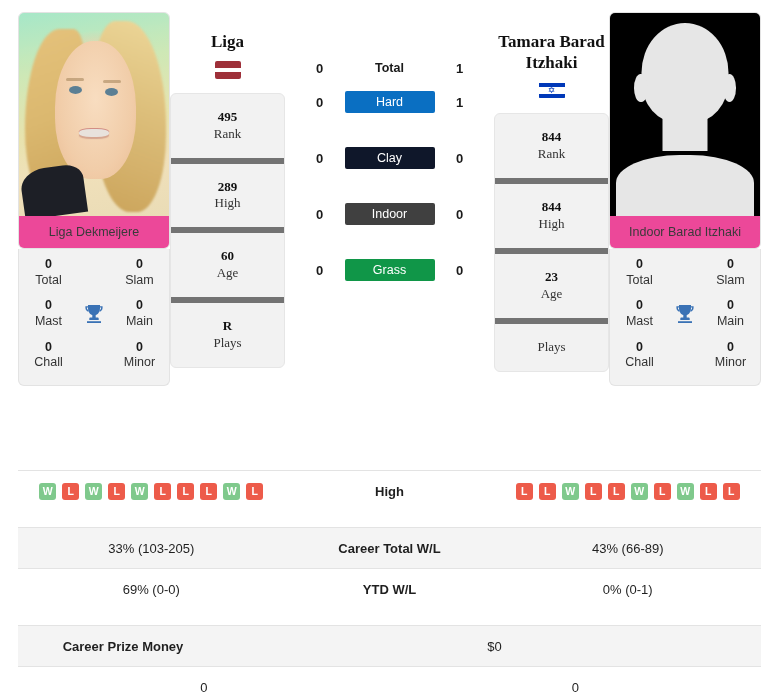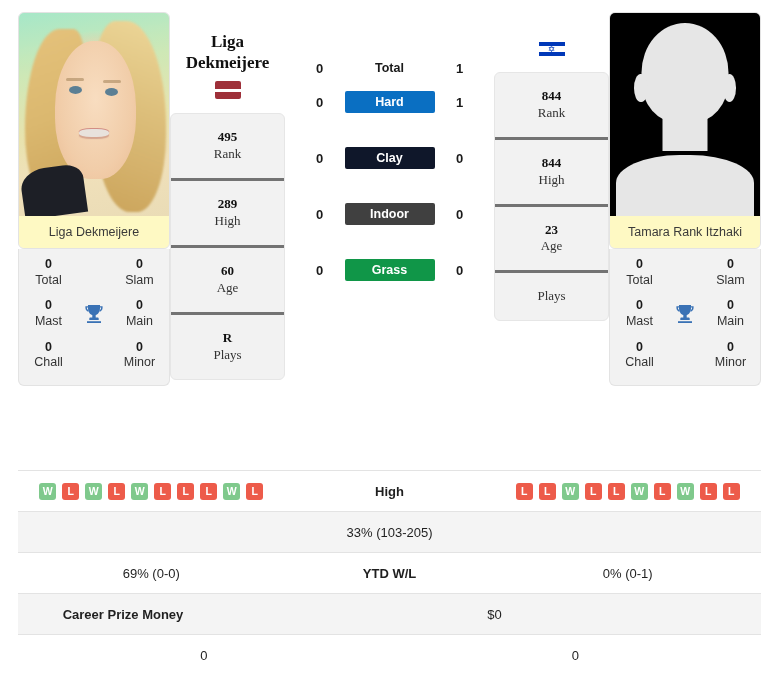--- a/index.html
+++ b/index.html
@@ -99,21 +99,21 @@
     position: absolute; left: 50%; bottom: 0; transform: translateX(-50%);
     width: 92%; height: 30%;
     background: #e6e6e6; border-radius: 46% 46% 0 0;
   }
 
   .photo-caption {
     text-align: center;
     font-size: 12.5px;
     color: #3a3a3a;
     padding: 9px 2px;
-    background: #fef9c3;
+    background: #ec4899;
     white-space: nowrap;
   }
 
   .trophy-card {
     margin-top: 0;
     background: #f2f2f2;
     border: 1px solid #e3e3e3;
     border-top: none;
     border-radius: 0 0 6px 6px;
     padding: 4px 4px 10px 4px;
@@ -157,21 +157,21 @@
 
   .boxes {
     background: #f2f2f2;
     border: 1px solid #e6e6e6;
     border-radius: 6px;
     overflow: hidden;
   }
   .box {
     text-align: center;
     padding: 15px 4px;
-    border-bottom: 3px solid #737373;
+    border-bottom: 6px solid #737373;
   }
   .box:last-child { border-bottom: none; }
   .box .num { font-size: 13px; font-weight: 700; color: #111; line-height: 1.3; }
   .box .lbl { font-size: 13px; color: #333; line-height: 1.3; }
   .box .num:empty { display: none; }
 
   
   .surfaces { flex: 1 1 auto; padding: 0 6px; }
   .surf-row {
     display: flex;
@@ -184,37 +184,37 @@
     width: 30px;
     text-align: center;
     font-size: 13px;
     font-weight: 700;
     color: #1a1a1a;
   }
   .sbar {
     width: 90px;
     text-align: center;
     font-size: 12.5px;
-    font-weight: 700;
+    font-weight: 400;
     color: #ffffff;
     padding: 4px 0;
     border-radius: 2px;
     margin: 0 10px;
   }
   .sbar.plain { color: #1a1a1a; background: transparent; font-weight: 700; }
 
   
   .table { padding: 0 18px; }
   .trow {
     display: flex;
     align-items: center;
     border-top: 1px solid #e3e3e3;
     min-height: 41px;
   }
-  .trow.shade { background: #f4f4f4; }
+  .trow.shade { background: #f4f4f4; margin-top: 16px; }
   .tcell {
     flex: 1 1 0;
     text-align: center;
     font-size: 13px;
     color: #1f1f1f;
     padding: 9px 4px;
   }
   .tcell.mid { font-weight: 700; flex: 0 0 210px; }
 
   .form-strip { display: flex; justify-content: center; gap: 6px; }
@@ -292,21 +292,20 @@
             <div class="num">0</div>
             <div class="lbl">Minor</div>
           </div>
         </div>
       </div>
     </div>
 
     <div class="stat-col">
       <div class="name-head">
         <div>Liga</div>
-        <div>Dekmeijere</div>
       </div>
       <div class="flag-wrap">
         <span class="flag flag-lv">
           <i class="b b1"></i>
             <i class="b b2"></i>
         </span>
       </div>
       <div class="boxes">
         <div class="box">
           <div class="num">495</div>
@@ -350,20 +349,22 @@
       </div>
       <div class="surf-row">
         <div class="sc">0</div>
         <div class="sbar" style="background:#109648">Grass</div>
         <div class="sc">0</div>
       </div>
     </div>
 
     <div class="stat-col">
       <div class="name-head">
+        <div>Tamara Barad</div>
+        <div>Itzhaki</div>
       </div>
       <div class="flag-wrap">
         <span class="flag flag-il">
           <i class="b b1"></i>
             <i class="b b2"></i>
           <span class="star">✡</span>
         </span>
       </div>
       <div class="boxes">
         <div class="box">
@@ -387,21 +388,21 @@
 
     <div class="photo-col">
       <div class="photo-card">
         <div class="photo photo-silh">
           <div class="silh-head"></div>
           <div class="silh-ear-l"></div>
           <div class="silh-ear-r"></div>
           <div class="silh-neck"></div>
           <div class="silh-body"></div>
         </div>
-        <div class="photo-caption">Tamara Rank Itzhaki</div>
+        <div class="photo-caption">Indoor Barad Itzhaki</div>
       </div>
       <div class="trophy-card">
         <div class="trophy-grid">
           <div class="tstat">
             <div class="num">0</div>
             <div class="lbl">Total</div>
           </div>
           <div></div>
           <div class="tstat">
             <div class="num">0</div>
@@ -469,20 +470,22 @@
             <div class="badge L">L</div>
             <div class="badge W">W</div>
             <div class="badge L">L</div>
             <div class="badge L">L</div>
           </div>
       </div>
     </div>
 
     <div class="trow shade">
       <div class="tcell">33% (103-205)</div>
+      <div class="tcell mid">Career Total W/L</div>
+      <div class="tcell">43% (66-89)</div>
     </div>
 
     <div class="trow">
       <div class="tcell">69% (0-0)</div>
       <div class="tcell mid">YTD W/L</div>
       <div class="tcell">0% (0-1)</div>
     </div>
 
     <div class="trow shade">
       <div class="tcell mid">Career Prize Money</div>

